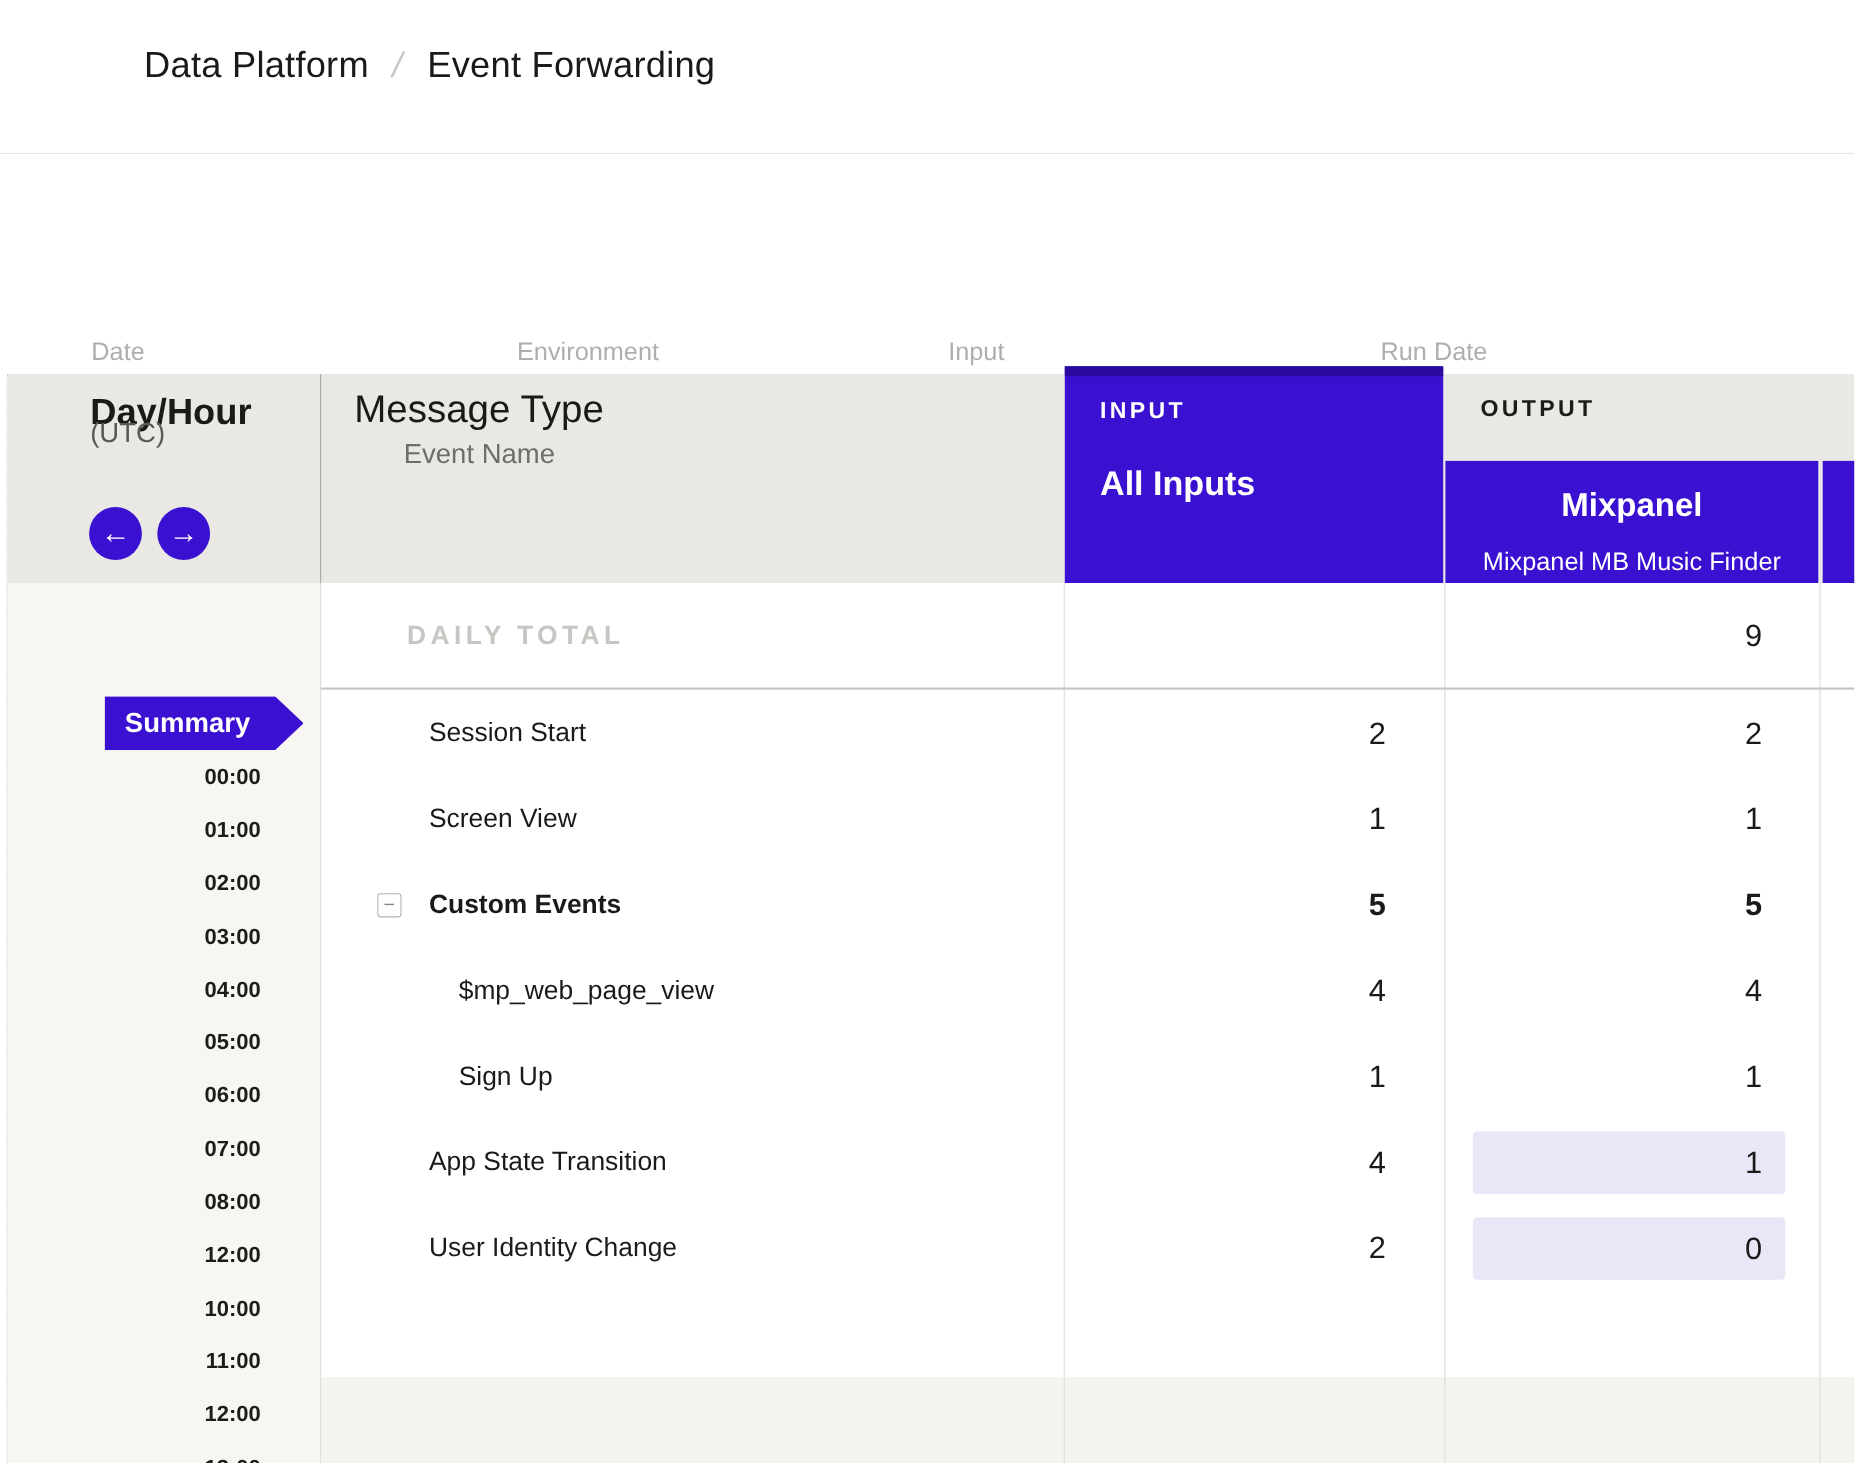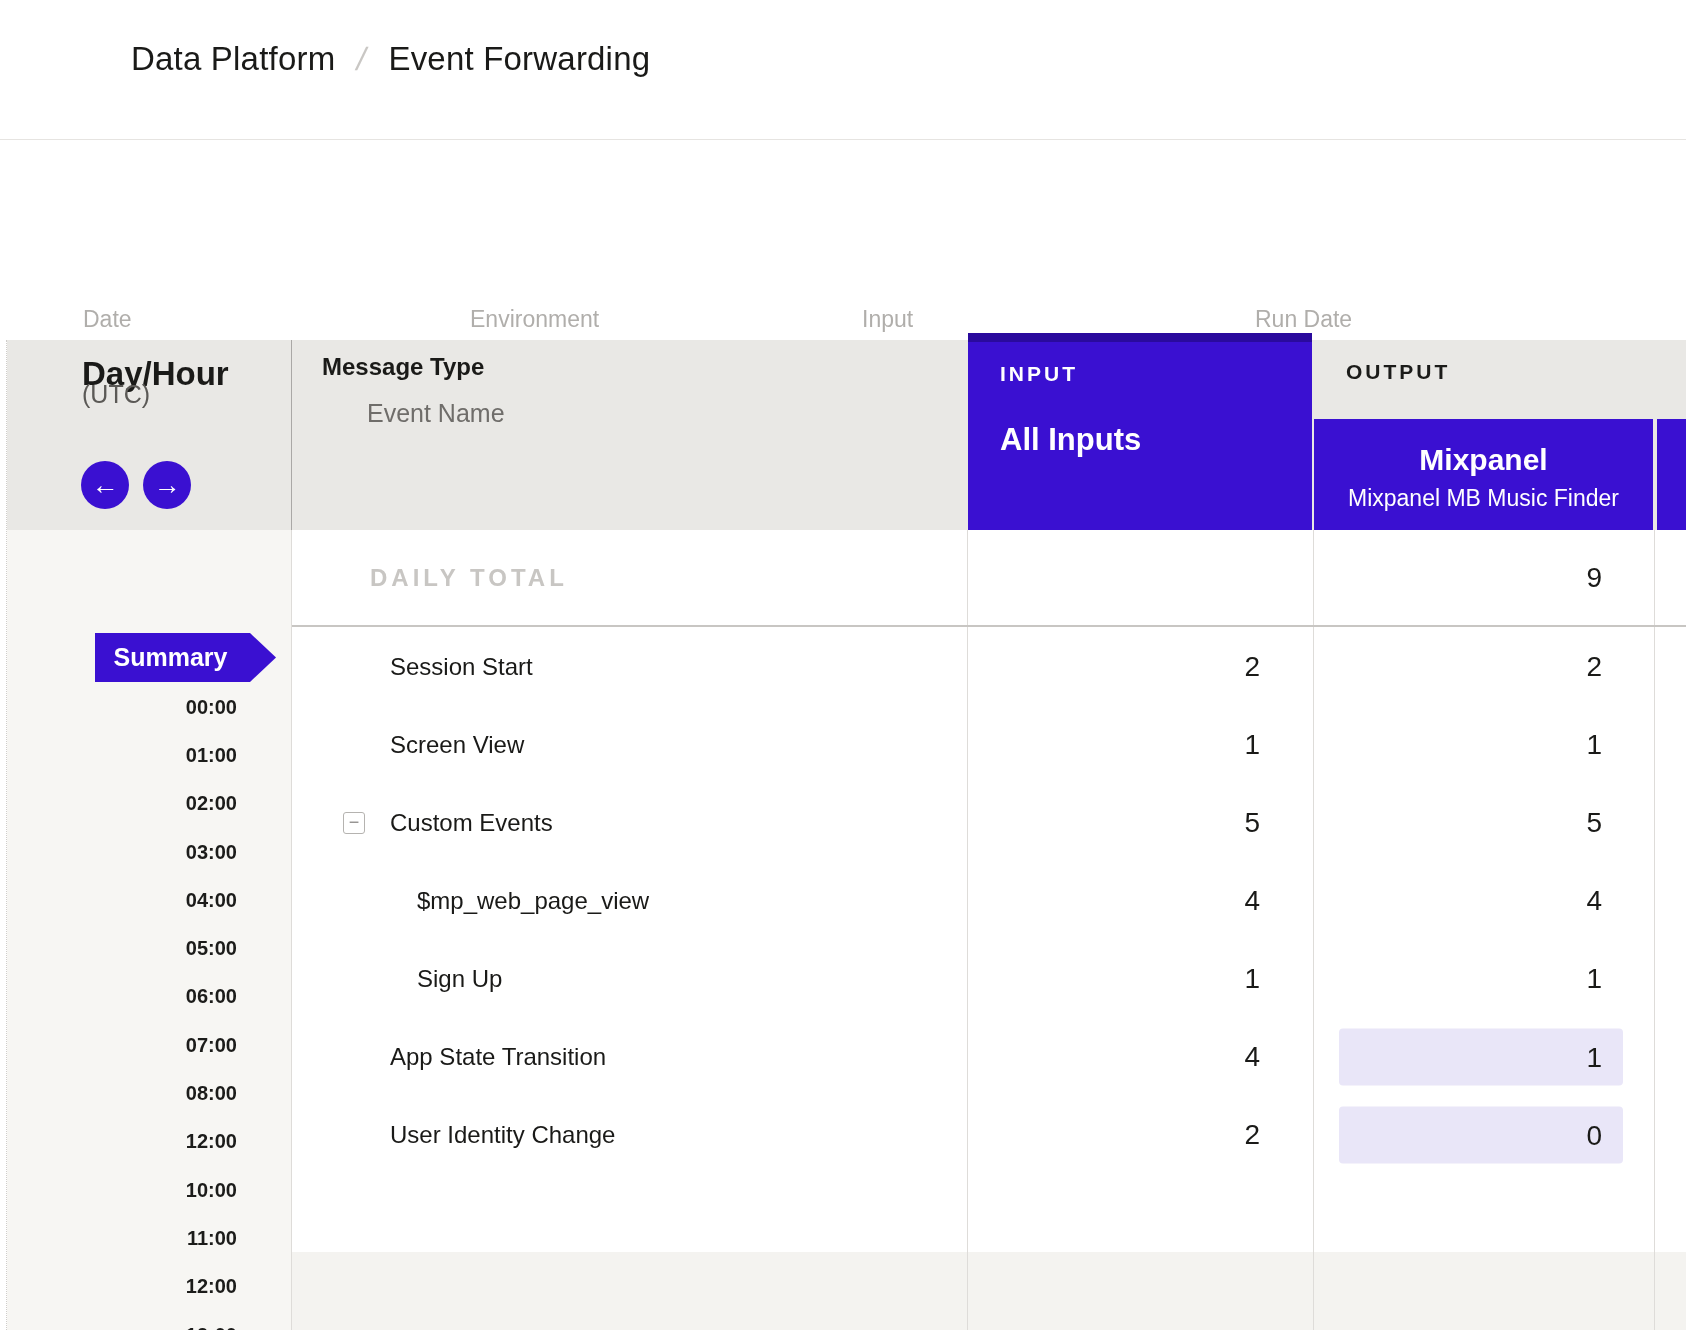--- a/index.html
+++ b/index.html
@@ -34,30 +34,30 @@
   .chev::before{content:"";position:absolute;left:1px;top:3px;width:14px;height:14px;border-right:3px solid #8f8d8a;border-bottom:3px solid #8f8d8a;transform:rotate(45deg);}
   .rundate-value{position:absolute;top:230px;font-size:27px;font-weight:bold;color:var(--ink);}
 
   
   .thead{position:absolute;left:6px;top:340px;width:1680px;height:190px;background:var(--header-gray);}
   .dh-title{position:absolute;left:82px;top:355px;font-size:33px;font-weight:bold;}
   .dh-sub{position:absolute;left:82px;top:380px;font-size:25px;color:#5b5956;}
   .nav-btn{position:absolute;top:461px;width:48px;height:48px;border-radius:50%;background:var(--accent);color:#fff;display:flex;align-items:center;justify-content:center;font-size:27px;line-height:1;cursor:pointer;}
   .nav-prev{left:81px;}
   .nav-next{left:143px;}
-  .mt-title{position:absolute;left:322px;top:353px;font-size:24px;font-weight:bold;}
+  .mt-title{position:absolute;left:322px;top:353px;font-size:35px;font-weight:normal;}
   .mt-sub{position:absolute;left:367px;top:399px;font-size:25px;color:#6f6d6a;}
 
   .input-block{position:absolute;left:968px;top:333px;width:344px;height:198px;background:var(--accent);border-top:9px solid var(--accent-dark);box-sizing:border-box;}
   .input-block .sec{position:absolute;left:32px;top:20px;font-size:21px;font-weight:bold;letter-spacing:3px;color:#fff;}
   .input-block .name{position:absolute;left:32px;top:80px;font-size:31px;font-weight:bold;color:#fff;}
   .out-label{position:absolute;left:1346px;top:360px;font-size:21px;font-weight:bold;letter-spacing:3px;color:#1b1b19;}
   .mixpanel-block{position:absolute;left:1314px;top:419px;width:339px;height:112px;background:var(--accent);color:#fff;text-align:center;}
   .mixpanel-block .name{margin-top:24px;font-size:30px;font-weight:bold;}
-  .mixpanel-block .sub{margin-top:8px;font-size:23px;}
+  .mixpanel-block .sub{margin-top:20px;font-size:23px;}
   .next-output-block{position:absolute;left:1657px;top:419px;width:29px;height:112px;background:var(--accent);}
 
   
   .rail{position:absolute;left:6px;top:530px;width:286px;height:800px;background:var(--rail-gray);}
   .summary-tab{position:absolute;left:89px;top:103px;width:181px;height:49px;background:var(--accent);color:#fff;
     clip-path:polygon(0 0,calc(100% - 26px) 0,100% 50%,calc(100% - 26px) 100%,0 100%);
     display:flex;align-items:center;justify-content:center;padding-right:30px;box-sizing:border-box;
     font-size:25px;font-weight:bold;cursor:pointer;}
   .hours{position:absolute;left:0;top:153px;width:286px;display:flex;flex-direction:column;align-items:flex-end;margin:0;padding:0;list-style:none;}
   .hours li{height:48.3px;display:flex;align-items:center;padding-right:55px;font-size:20px;font-weight:bold;color:#1c1c1a;cursor:pointer;}
@@ -71,21 +71,21 @@
   .v-msg{left:967px;top:530px;height:800px;}
   .v-input{left:1313px;top:530px;height:800px;}
   .v-mix{left:1654px;top:530px;height:800px;}
 
   .daily-row{position:absolute;left:292px;top:530px;width:1394px;height:97px;border-bottom:2px solid var(--border-mid);box-sizing:border-box;}
   .daily-label{position:absolute;left:78px;top:34px;font-size:24px;font-weight:bold;letter-spacing:4px;color:#c8c6c3;}
 
   .row{position:absolute;left:292px;width:1394px;height:78px;}
   .row .lbl{position:absolute;left:98px;top:50%;transform:translateY(-50%);font-size:24px;color:var(--ink);white-space:nowrap;}
   .row .lbl.indent{left:125px;}
-  .row.bold .lbl,.row.bold .num{font-weight:normal;text-align:center;}
+  .row.bold .lbl,.row.bold .num{font-weight:bold;text-align:center;}
   .collapse-box{position:absolute;left:51px;top:50%;margin-top:-11px;width:22px;height:22px;border:1px solid #b5b3b0;border-radius:3px;box-sizing:border-box;color:#8a8886;font-size:18px;line-height:19px;text-align:center;cursor:pointer;background:transparent;}
   .cell{position:absolute;top:0;height:100%;display:flex;align-items:center;justify-content:flex-end;box-sizing:border-box;}
   .cell-input{left:676px;width:345px;padding-right:53px;}
   .cell-mix{left:1021px;width:341px;padding-right:52px;}
   .num{font-size:28px;color:var(--ink);}
   .cell-mix.hl-cell{padding-right:0;}
   .hl-pill{position:absolute;left:26px;top:50%;transform:translateY(-50%);width:284px;height:57px;border-radius:4px;background:var(--hl);display:flex;align-items:center;justify-content:flex-end;padding-right:21px;box-sizing:border-box;}
 
   
   .daily-row .cell-input,.daily-row .cell-mix{height:95px;}

